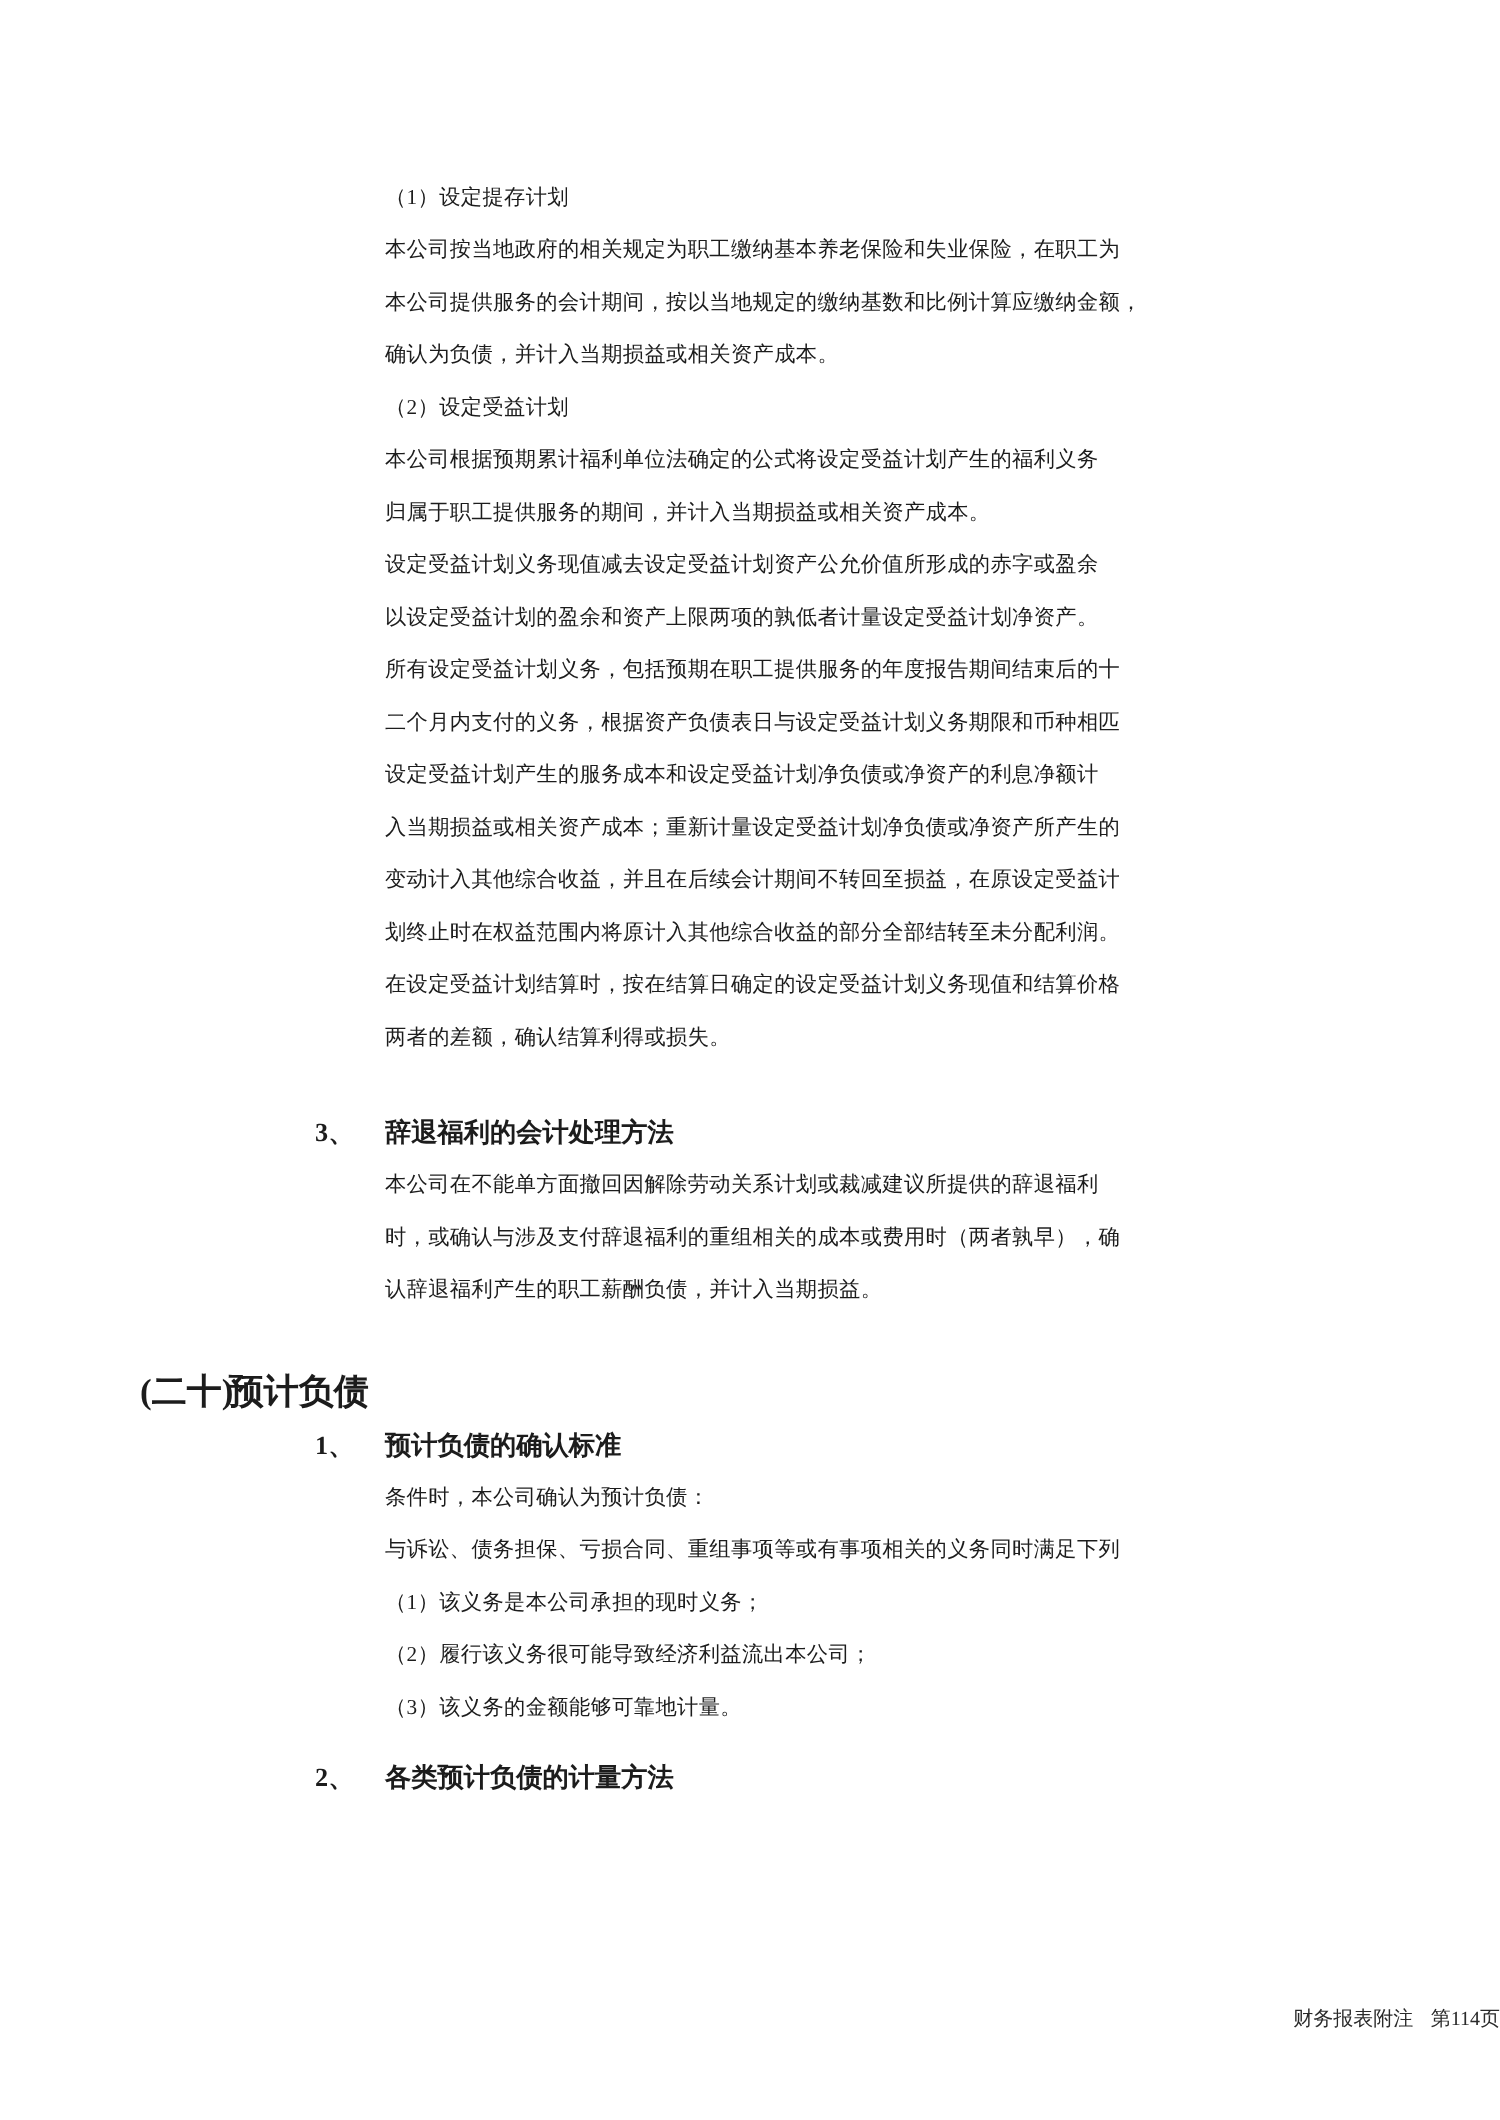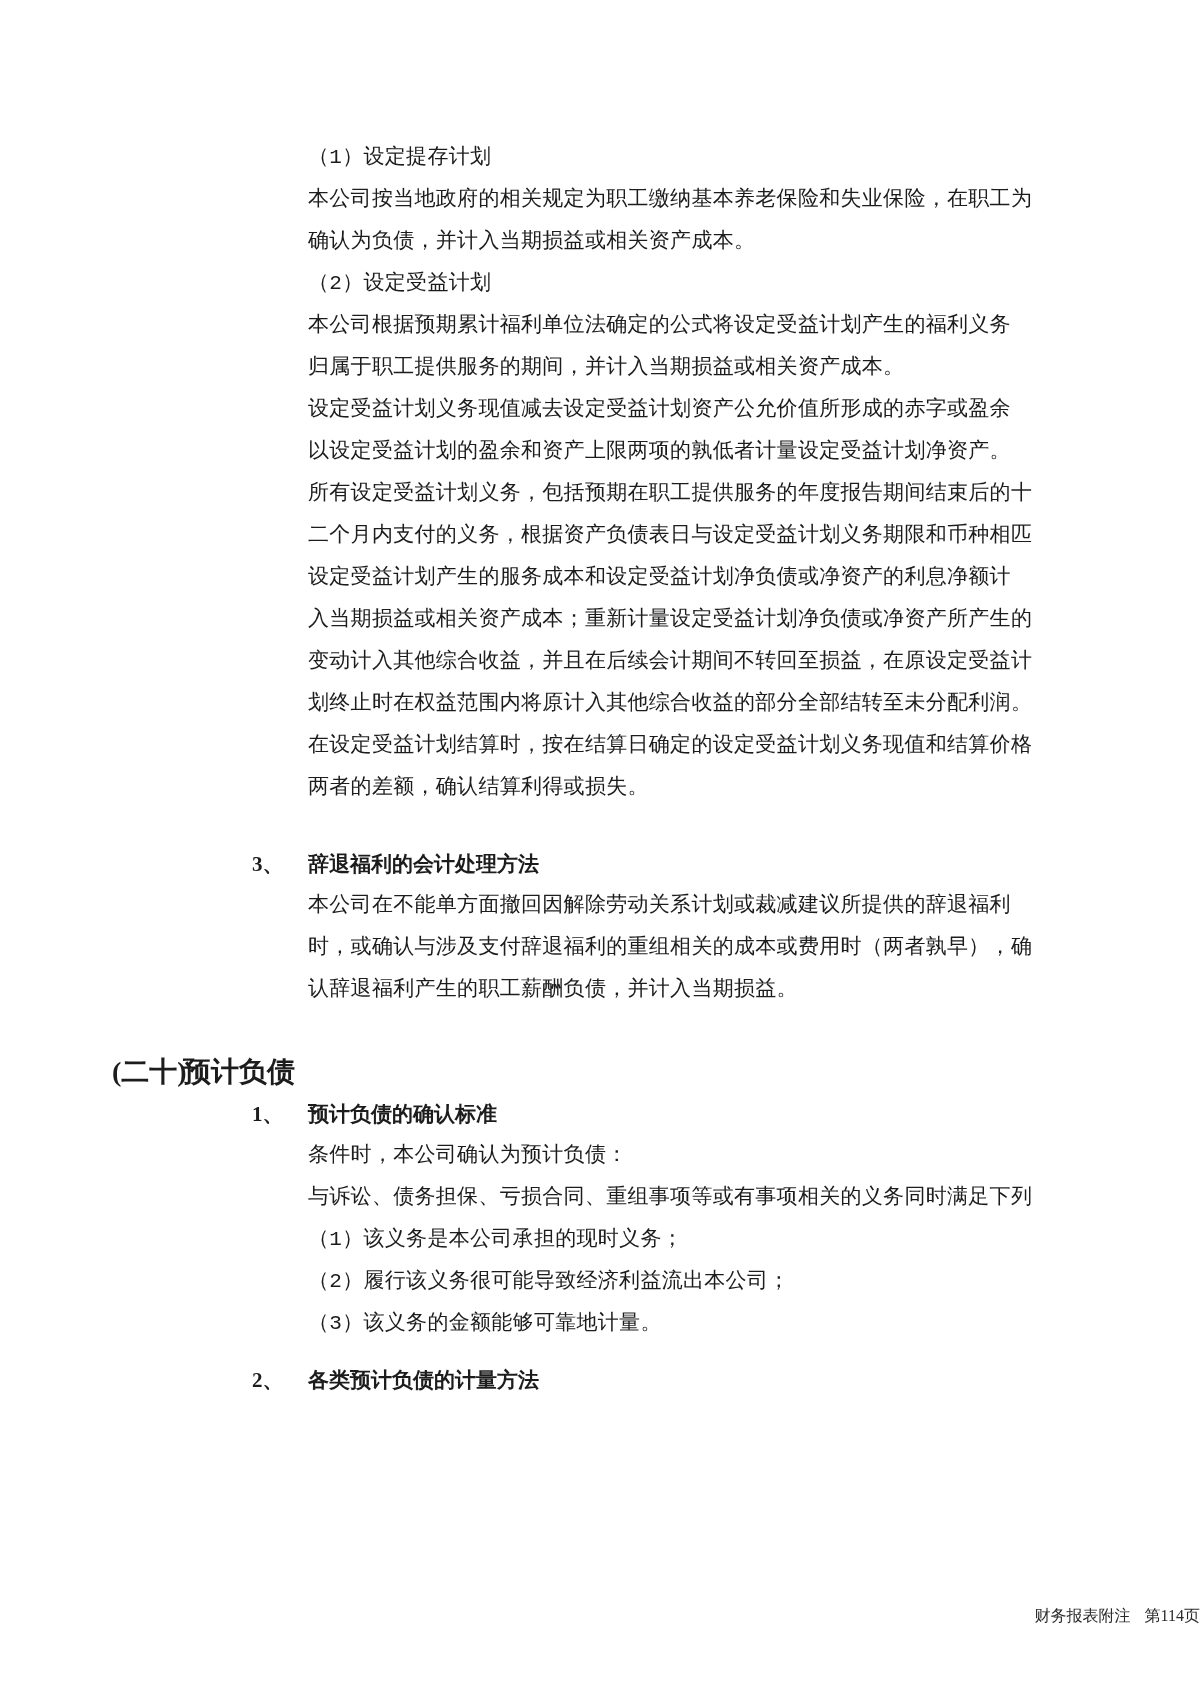--- a/index.html
+++ b/index.html
@@ -17,25 +17,24 @@
     color: #1c1c1c;
   }
   .content {
     position: absolute;
     top: 137px;
     left: 0;
     right: 0;
   }
   .line {
     margin-left: 308px;
-    font-size: 21px;
+    font-size: 17px;
     line-height: 42px;
     white-space: nowrap;
     letter-spacing: 0.3px;
-    font-family: Liberation Mono, monospace;
   }
   
   .hrow {
     margin-left: 252px;
     font-size: 21px;
     line-height: 42px;
     white-space: nowrap;
   }
   .hrow .hnum {
     display: inline-block;
@@ -79,20 +78,21 @@
 </style>
 </head>
 <body>
 
 <div class="page">
   <div class="content">
 
     <div>
       <div class="line">（1）设定提存计划</div>
       <div class="line">本公司按当地政府的相关规定为职工缴纳基本养老保险和失业保险，在职工为</div>
+      <div class="line">本公司提供服务的会计期间，按以当地规定的缴纳基数和比例计算应缴纳金额，</div>
       <div class="line">确认为负债，并计入当期损益或相关资产成本。</div>
       <div class="line">（2）设定受益计划</div>
       <div class="line">本公司根据预期累计福利单位法确定的公式将设定受益计划产生的福利义务</div>
       <div class="line">归属于职工提供服务的期间，并计入当期损益或相关资产成本。</div>
       <div class="line">设定受益计划义务现值减去设定受益计划资产公允价值所形成的赤字或盈余</div>
       <div class="line">以设定受益计划的盈余和资产上限两项的孰低者计量设定受益计划净资产。</div>
       <div class="line">所有设定受益计划义务，包括预期在职工提供服务的年度报告期间结束后的十</div>
       <div class="line">二个月内支付的义务，根据资产负债表日与设定受益计划义务期限和币种相匹</div>
       <div class="line">设定受益计划产生的服务成本和设定受益计划净负债或净资产的利息净额计</div>
       <div class="line">入当期损益或相关资产成本；重新计量设定受益计划净负债或净资产所产生的</div>

